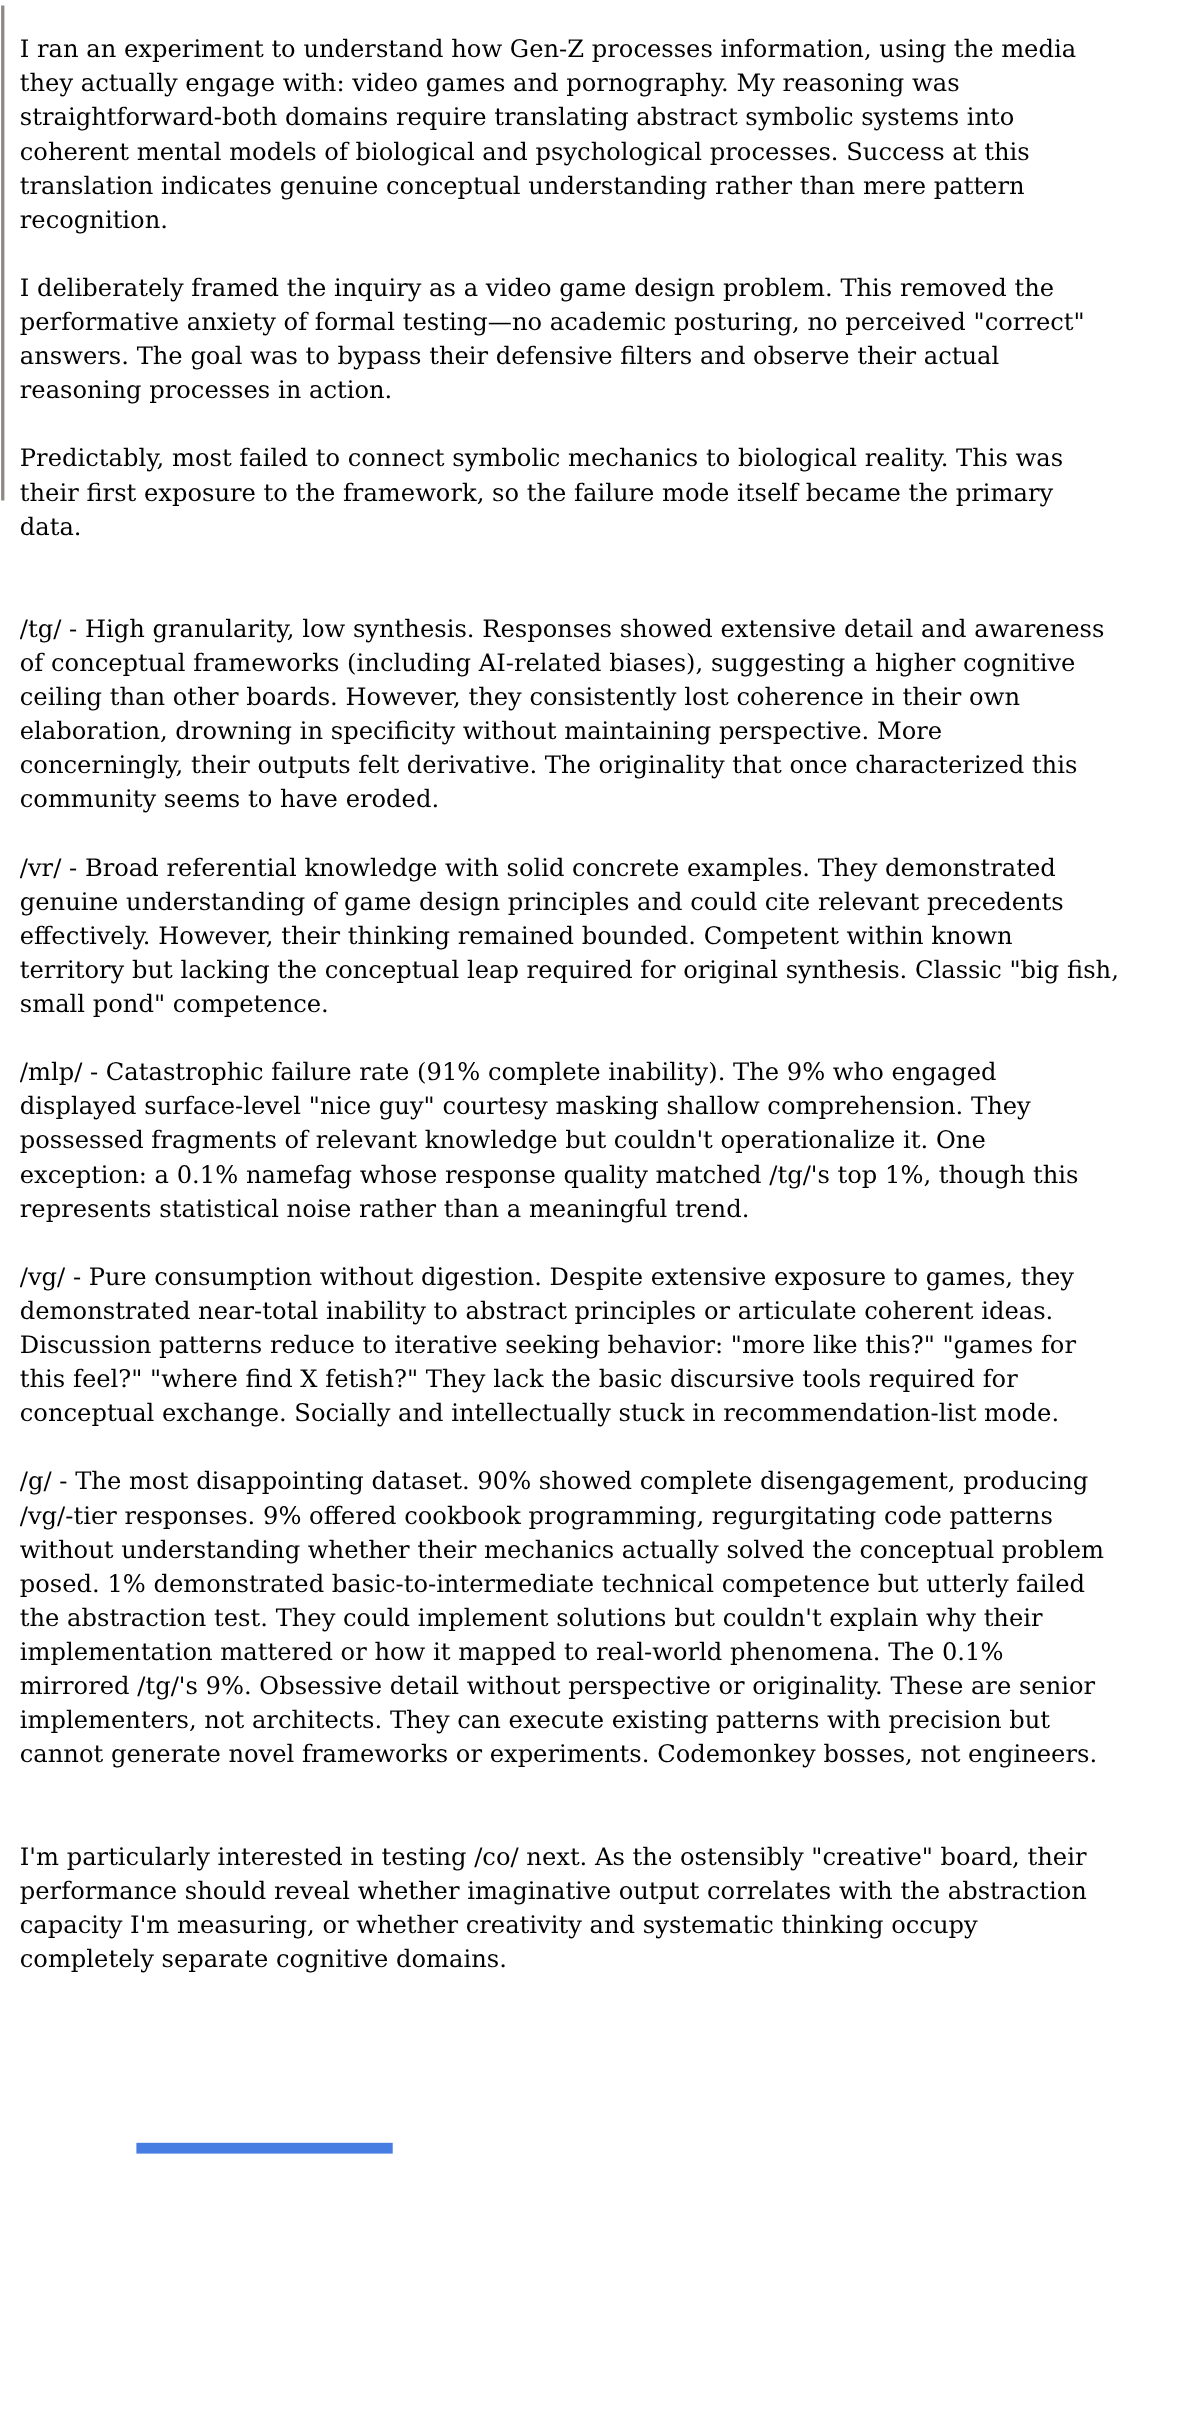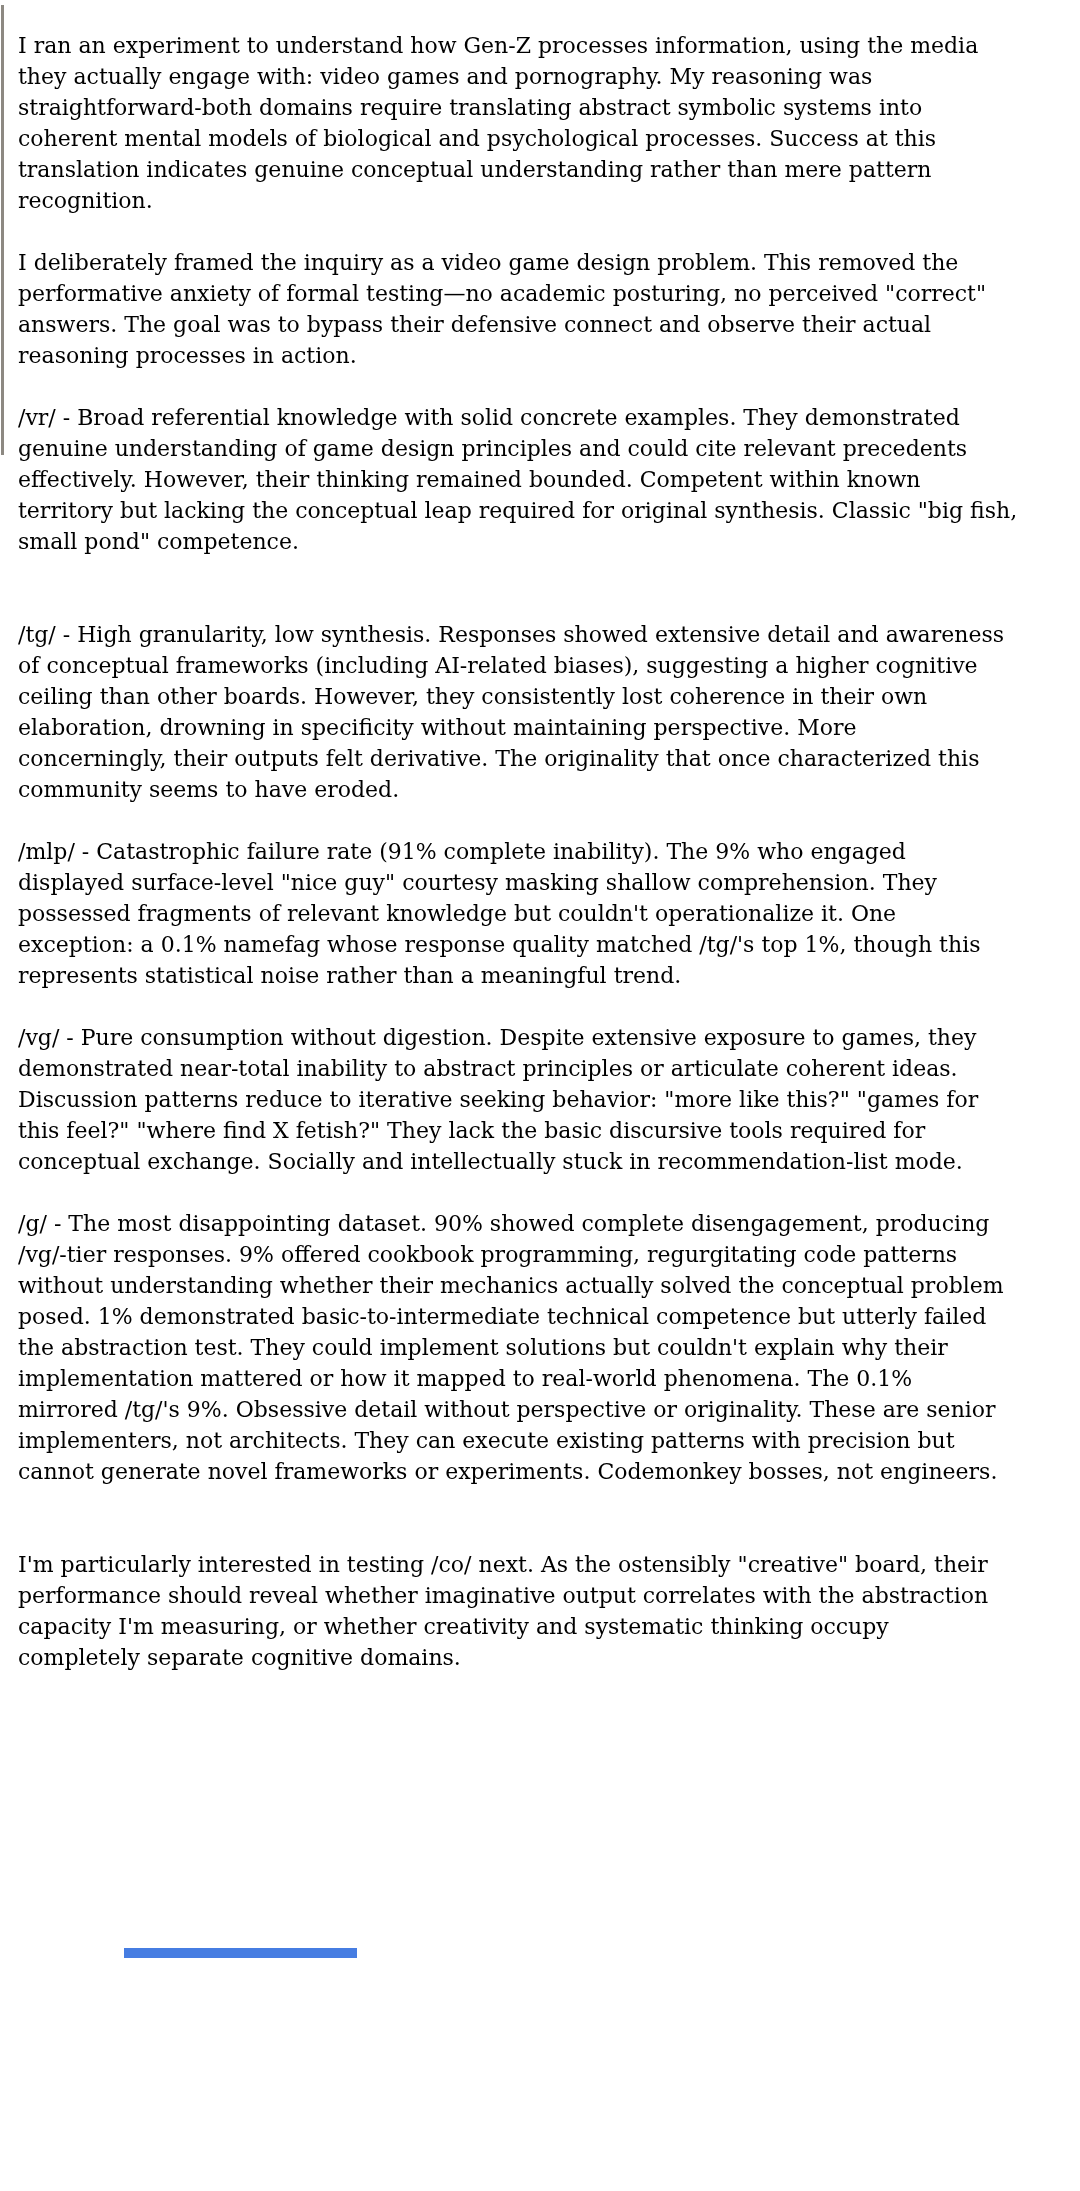--- a/index.html
+++ b/index.html
@@ -53,33 +53,36 @@
   <div class="left-line" style="background: rgb(141, 137, 130);"></div>
   <div class="post-body" id="post-body" style="color: rgb(0, 0, 0);">
       <p class="para">I ran an experiment to understand how Gen-Z processes information, using the media
 they actually engage with: video games and pornography. My reasoning was
 straightforward-both domains require translating abstract symbolic systems into
 coherent mental models of biological and psychological processes. Success at this
 translation indicates genuine conceptual understanding rather than mere pattern
 recognition.</p>
       <p class="para">I deliberately framed the inquiry as a video game design problem. This removed the
 performative anxiety of formal testing—no academic posturing, no perceived "correct"
-answers. The goal was to bypass their defensive connect and observe their actual
+answers. The goal was to bypass their defensive filters and observe their actual
 reasoning processes in action.</p>
-      <p class="para">/vr/ - Broad referential knowledge with solid concrete examples. They demonstrated
-genuine understanding of game design principles and could cite relevant precedents
-effectively. However, their thinking remained bounded. Competent within known
-territory but lacking the conceptual leap required for original synthesis. Classic "big fish,
-small pond" competence.</p>
+      <p class="para">Predictably, most failed to connect symbolic mechanics to biological reality. This was
+their first exposure to the framework, so the failure mode itself became the primary
+data.</p>
       <p class="para extra">/tg/ - High granularity, low synthesis. Responses showed extensive detail and awareness
 of conceptual frameworks (including AI-related biases), suggesting a higher cognitive
 ceiling than other boards. However, they consistently lost coherence in their own
 elaboration, drowning in specificity without maintaining perspective. More
 concerningly, their outputs felt derivative. The originality that once characterized this
 community seems to have eroded.</p>
+      <p class="para">/vr/ - Broad referential knowledge with solid concrete examples. They demonstrated
+genuine understanding of game design principles and could cite relevant precedents
+effectively. However, their thinking remained bounded. Competent within known
+territory but lacking the conceptual leap required for original synthesis. Classic "big fish,
+small pond" competence.</p>
       <p class="para">/mlp/ - Catastrophic failure rate (91% complete inability). The 9% who engaged
 displayed surface-level "nice guy" courtesy masking shallow comprehension. They
 possessed fragments of relevant knowledge but couldn't operationalize it. One
 exception: a 0.1% namefag whose response quality matched /tg/'s top 1%, though this
 represents statistical noise rather than a meaningful trend.</p>
       <p class="para">/vg/ - Pure consumption without digestion. Despite extensive exposure to games, they
 demonstrated near-total inability to abstract principles or articulate coherent ideas.
 Discussion patterns reduce to iterative seeking behavior: "more like this?" "games for
 this feel?" "where find X fetish?" They lack the basic discursive tools required for
 conceptual exchange. Socially and intellectually stuck in recommendation-list mode.</p>

